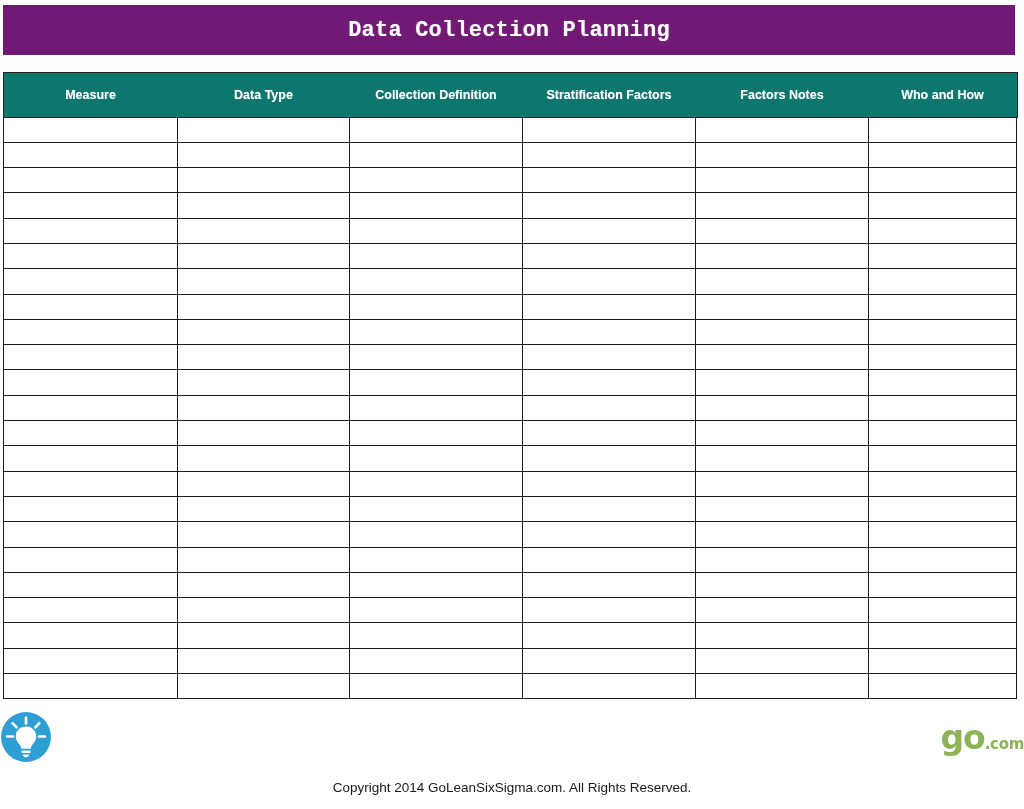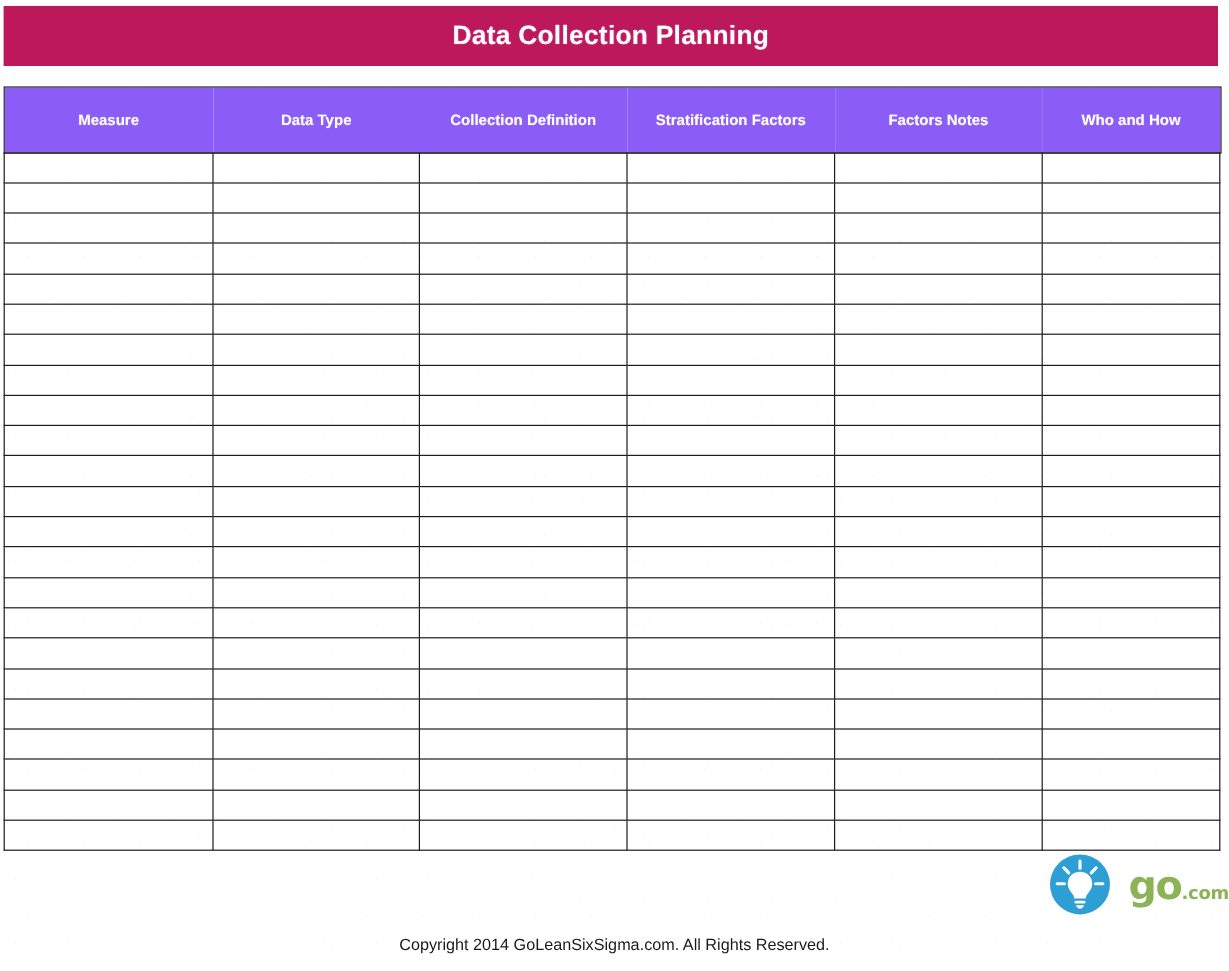--- a/index.html
+++ b/index.html
@@ -30,24 +30,25 @@
     background-size: 53px 57px, 47px 61px, 59px 49px, 43px 53px;
   }
 
   
   #title-bar {
     position: absolute;
     left: 3px;
     top: 5px;
     width: 1012px;
     height: 50px;
-    background: #be185d;
+    background: #701a75;
     display: flex;
     align-items: center;
     justify-content: center;
+    font-family: Liberation Mono, monospace;
   }
   #title-text {
     color: #ffffff;
     font-size: 22px;
     font-weight: bold;
     letter-spacing: .2px;
     text-shadow: 0 0 1px rgba(255,255,255,.45);
   }
 
   
@@ -56,25 +57,25 @@
     left: 3px;
     top: 73px;
     width: 1013px;
   }
   table.grid {
     border-collapse: collapse;
     table-layout: fixed;
     width: 1013px;
   }
   table.grid th {
-    background: #8b5cf6;
+    background: #0f766e;
     color: #ffffff;
     font-size: 12.5px;
     font-weight: bold;
-    height: 54px;
+    height: 44px;
     padding: 0 0;
     text-align: center;
     vertical-align: middle;
     border: none;
     box-sizing: border-box;
     text-shadow: 0 0 1px rgba(255,255,255,.4);
   }
   thead tr {
     outline: 1.5px solid #262626;
   }
@@ -92,21 +93,21 @@
   #footer {
     position: absolute;
     left: 0;
     top: 706px;
     width: 1024px;
     text-align: center;
   }
   #logo-row {
     display: flex;
     align-items: center;
-    justify-content: flex-end;
+    justify-content: space-between;
     gap: 14px;
     height: 62px;
   }
   #logo-mark {
     width: 52px;
     height: 52px;
     flex: 0 0 52px;
   }
   #wordmark {
     display: flex;

